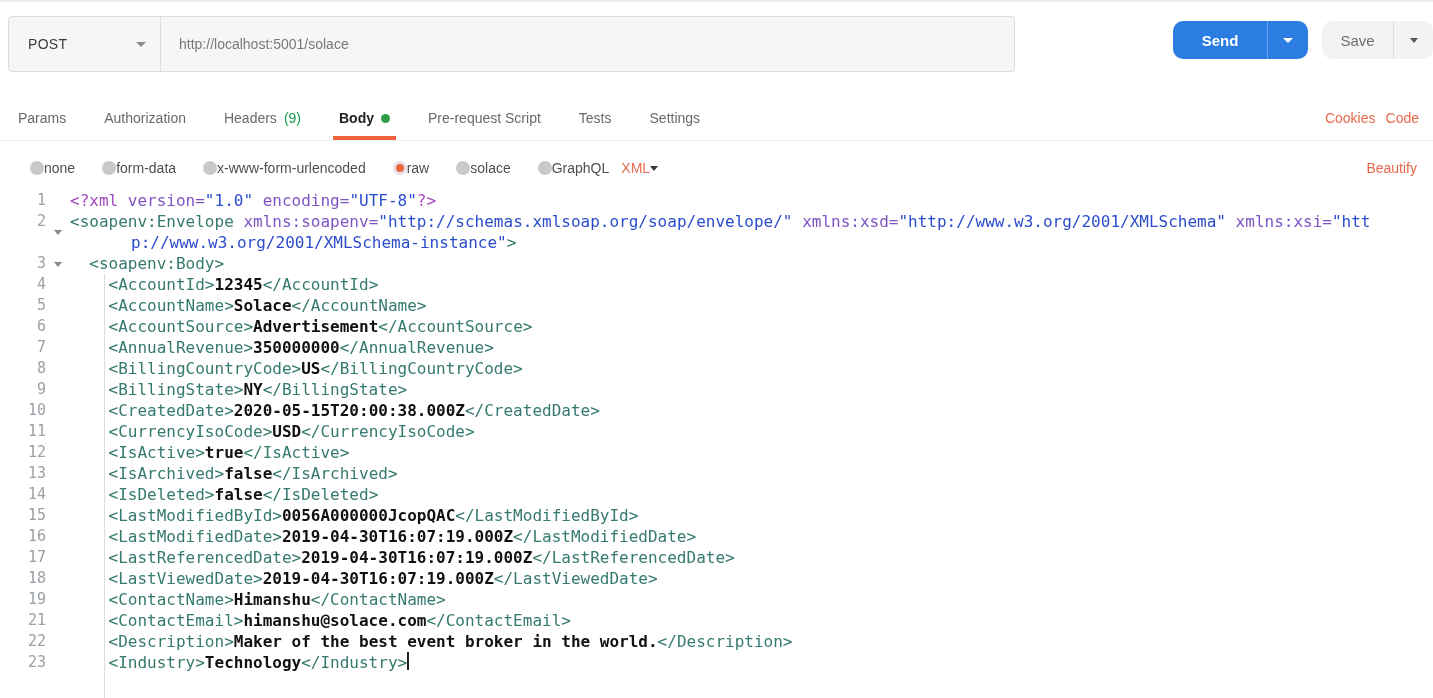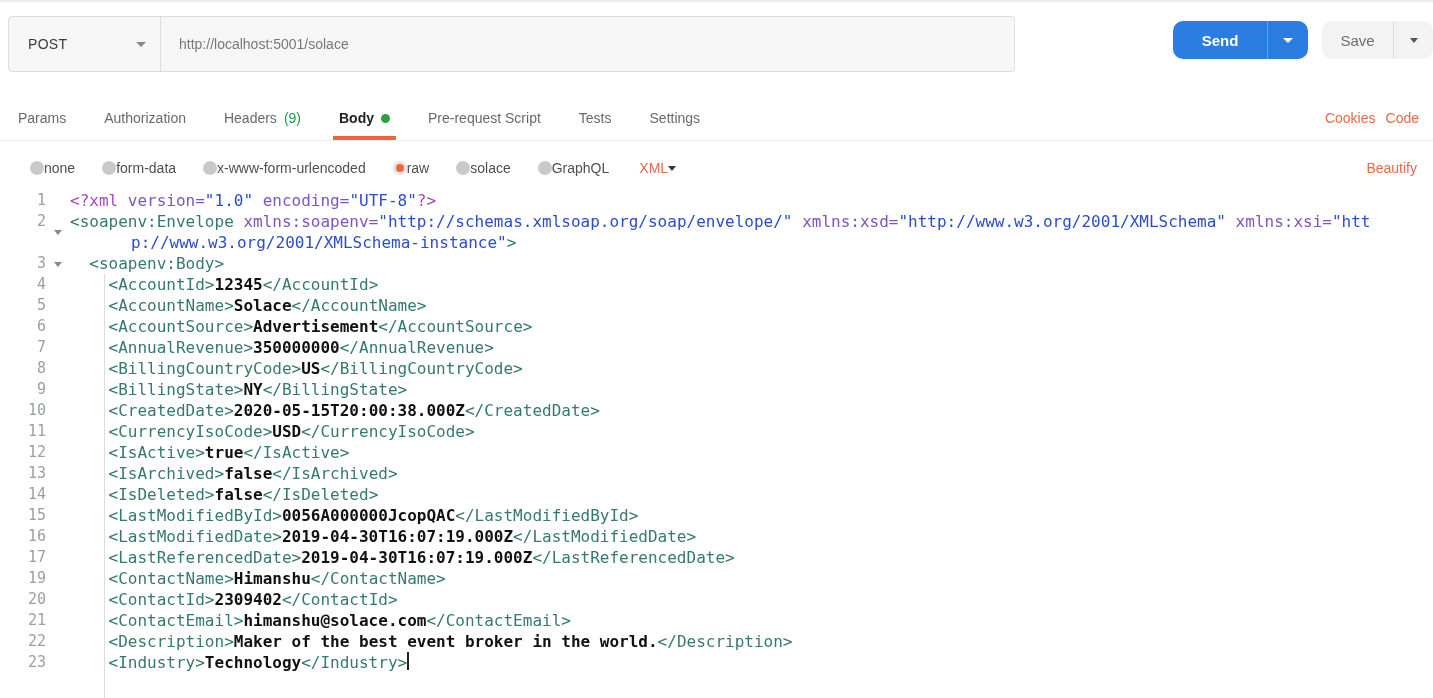--- a/index.html
+++ b/index.html
@@ -50,21 +50,21 @@
   
   .mode-row { position:absolute; top:148px; left:0; width:100%; height:40px;
     display:flex; align-items:center; }
   .mode { display:flex; align-items:center; margin-left:27px; cursor:pointer;
     font-size:14px; color:#4f4f4f; }
   .mode:first-child { margin-left:30px; }
   .radio { width:14px; height:14px; border-radius:50%; background:#c9c9c9; position:relative; }
   .mode.selected .radio { background:#e3e3e3; }
   .mode.selected .radio::after { content:""; position:absolute; left:3px; top:3px; width:8px; height:8px;
     border-radius:50%; background:#f0643c; }
-  .format-select { display:flex; align-items:center; margin-left:30px; cursor:pointer; }
+  .format-select { display:flex; align-items:center; margin-left:12px; cursor:pointer; }
   .format-select .fmt { color:#e8684b; font-size:14px; }
   .format-select .caret-down { border-top-color:#3a3a3a; border-left-width:4px; border-right-width:4px; border-top-width:5px; }
   .beautify { margin-left:auto; padding-right:16px; color:#e8684b; font-size:14px; cursor:pointer; }
 
   
   .editor { position:absolute; top:188px; left:0; width:100%; bottom:0; background:#fff;
     font-family:"DejaVu Sans Mono", monospace; overflow:hidden; padding-top:2px; }
   .indent-guide { position:absolute; left:104px; top:86px; bottom:0; width:1px; background:#dcdcdc; }
   .cm-line { display:flex; min-height:21px; line-height:21px; }
   .gut { width:46px; text-align:right; color:#9aa0a5; font-size:15px; flex:none; user-select:none; }
@@ -261,30 +261,30 @@
         <div class="gut">16</div>
         <div class="foldzone"></div>
         <div class="codetext"><span class="s-pl">    </span><span class="s-tag">&lt;LastModifiedDate&gt;</span><span class="s-txt">2019-04-30T16:07:19.000Z</span><span class="s-tag">&lt;/LastModifiedDate&gt;</span></div>
       </div>
       <div class="cm-line">
         <div class="gut">17</div>
         <div class="foldzone"></div>
         <div class="codetext"><span class="s-pl">    </span><span class="s-tag">&lt;LastReferencedDate&gt;</span><span class="s-txt">2019-04-30T16:07:19.000Z</span><span class="s-tag">&lt;/LastReferencedDate&gt;</span></div>
       </div>
       <div class="cm-line">
+        <div class="gut">18</div>
+        <div class="foldzone"></div>
+        <div class="codetext"><span class="s-pl">    </span><span class="s-tag">&lt;LastViewedDate&gt;</span><span class="s-txt">2019-04-30T16:07:19.000Z</span><span class="s-tag">&lt;/LastViewedDate&gt;</span></div>
+      </div>
+      <div class="cm-line">
         <div class="gut">19</div>
         <div class="foldzone"></div>
         <div class="codetext"><span class="s-pl">    </span><span class="s-tag">&lt;ContactName&gt;</span><span class="s-txt">Himanshu</span><span class="s-tag">&lt;/ContactName&gt;</span></div>
       </div>
       <div class="cm-line">
-        <div class="gut">20</div>
-        <div class="foldzone"></div>
-        <div class="codetext"><span class="s-pl">    </span><span class="s-tag">&lt;ContactId&gt;</span><span class="s-txt">2309402</span><span class="s-tag">&lt;/ContactId&gt;</span></div>
-      </div>
-      <div class="cm-line">
         <div class="gut">21</div>
         <div class="foldzone"></div>
         <div class="codetext"><span class="s-pl">    </span><span class="s-tag">&lt;ContactEmail&gt;</span><span class="s-txt">himanshu@solace.com</span><span class="s-tag">&lt;/ContactEmail&gt;</span></div>
       </div>
       <div class="cm-line">
         <div class="gut">22</div>
         <div class="foldzone"></div>
         <div class="codetext"><span class="s-pl">    </span><span class="s-tag">&lt;Description&gt;</span><span class="s-txt">Maker of the best event broker in the world.</span><span class="s-tag">&lt;/Description&gt;</span></div>
       </div>
       <div class="cm-line">

